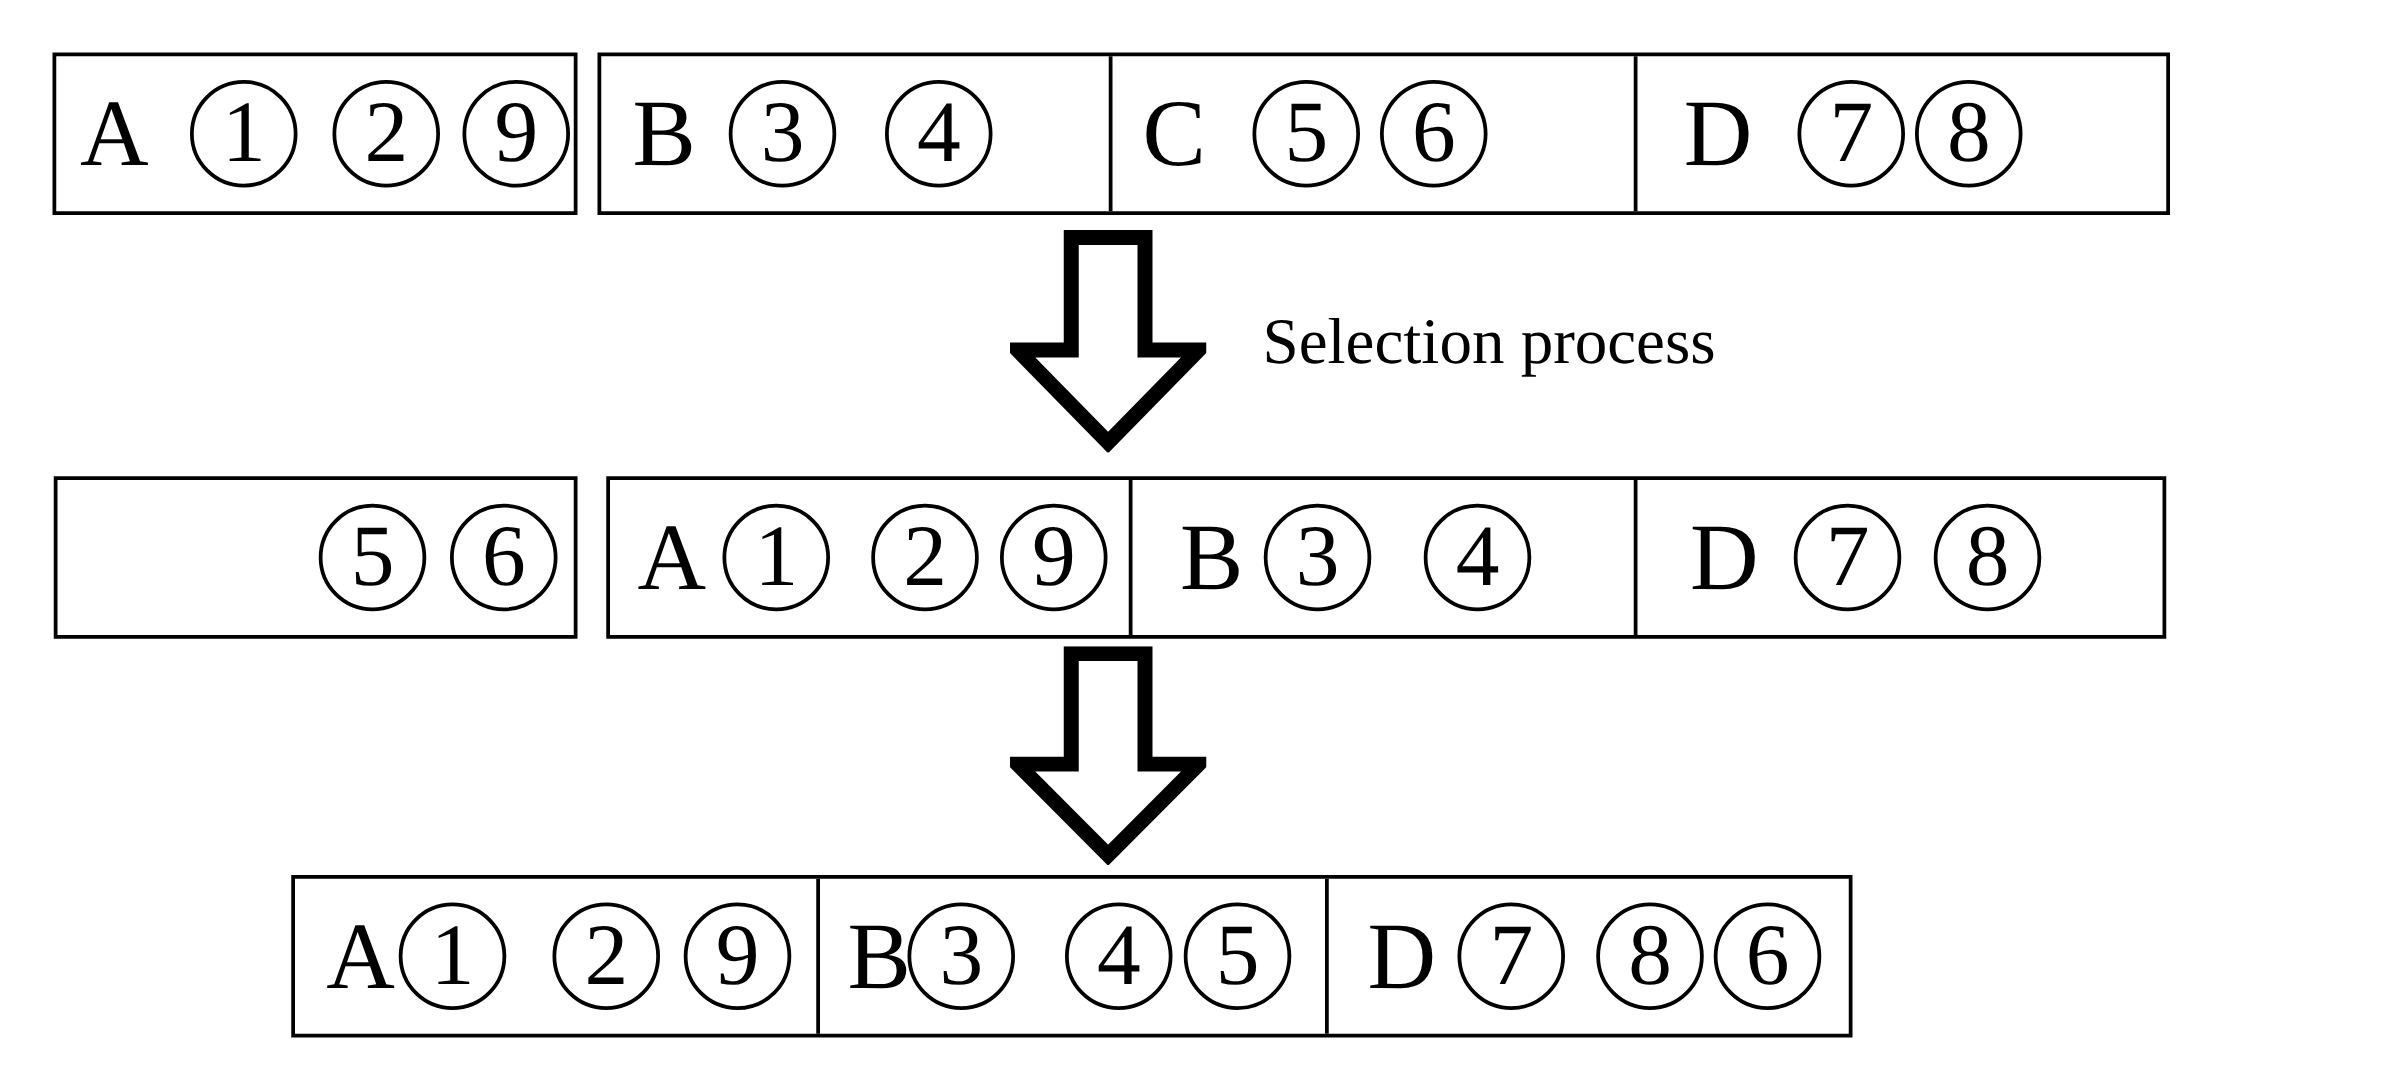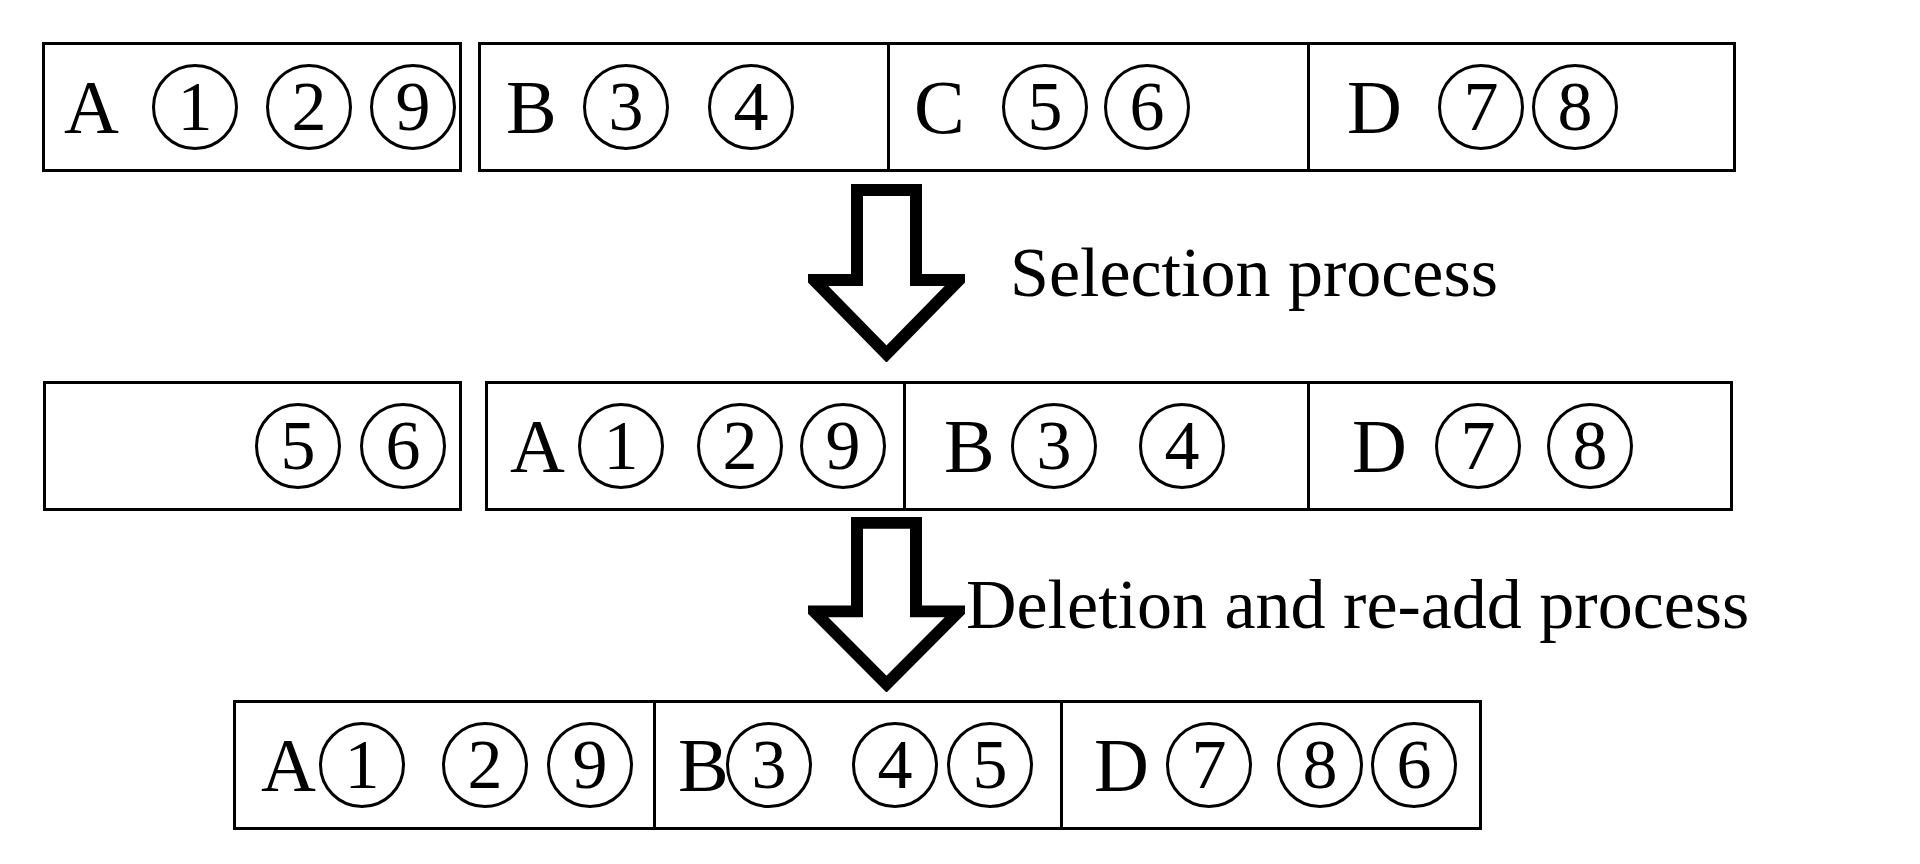--- a/index.html
+++ b/index.html
@@ -44,21 +44,21 @@
     justify-content: center;
     font-size: 70px;
     line-height: 1;
     background: #ffffff;
   }
   .arrow-svg { position: absolute; }
   .flow-label {
     position: absolute;
     display: flex;
     align-items: center;
-    font-size: 70px;
+    font-size: 52px;
     white-space: pre;
   }
 </style>
 </head>
 <body>
 
 <div class="canvas">
 
   <div class="box" style="left:42px; top:42px; width:420px; height:130px"></div>
   <div class="box" style="left:478px; top:42px; width:1258px; height:130px">
@@ -106,21 +106,20 @@
   <div class="num-circle" style="left:1011px; top:403px">3</div>
   <div class="num-circle" style="left:1139px; top:403px">4</div>
 
   <span class="letter" style="left:1352px; top:381px">D</span>
   <div class="num-circle" style="left:1435px; top:403px">7</div>
   <div class="num-circle" style="left:1547px; top:403px">8</div>
 
   <svg class="arrow-svg" style="left:808px; top:517px" width="157" height="175" viewBox="0 0 157 178" preserveAspectRatio="none">
     <polygon points="49,6 108,6 108,96 151,96 78.5,170 6,96 49,96" fill="#ffffff" stroke="#000000" stroke-width="12" stroke-linejoin="miter"></polygon>
   </svg>
-  <div class="flow-label" style="left:966px; top:517px; height:175px">Deletion and re-add process</div>
 
   <div class="box" style="left:233px; top:700px; width:1249px; height:130px">
     <div class="vline" style="left:417px"></div>
     <div class="vline" style="left:824px"></div>
   </div>
 
   <span class="letter" style="left:261px; top:700px">A</span>
   <div class="num-circle" style="left:319px; top:722px">1</div>
   <div class="num-circle" style="left:442px; top:722px">2</div>
   <div class="num-circle" style="left:547px; top:722px">9</div>

